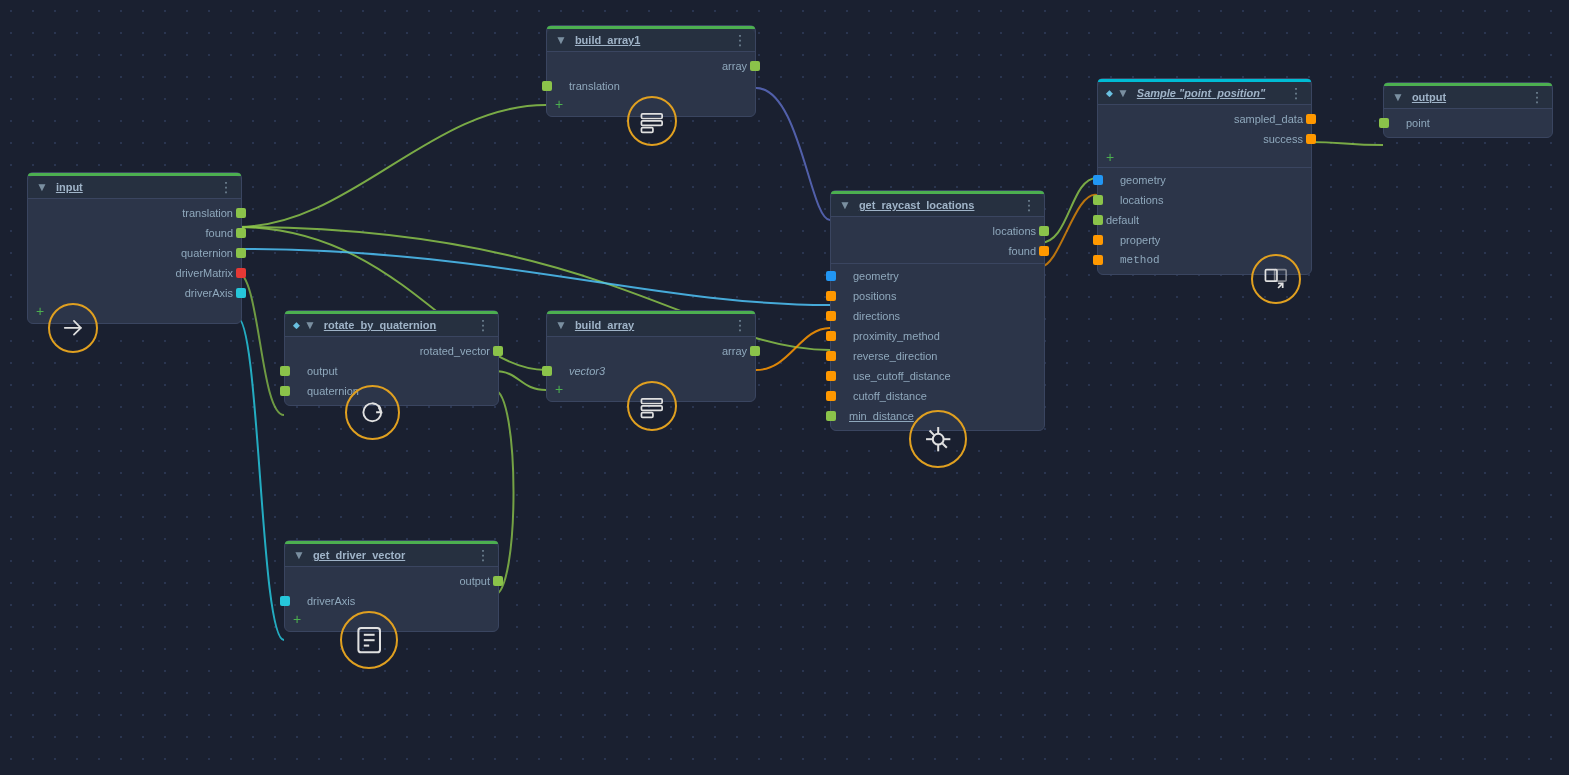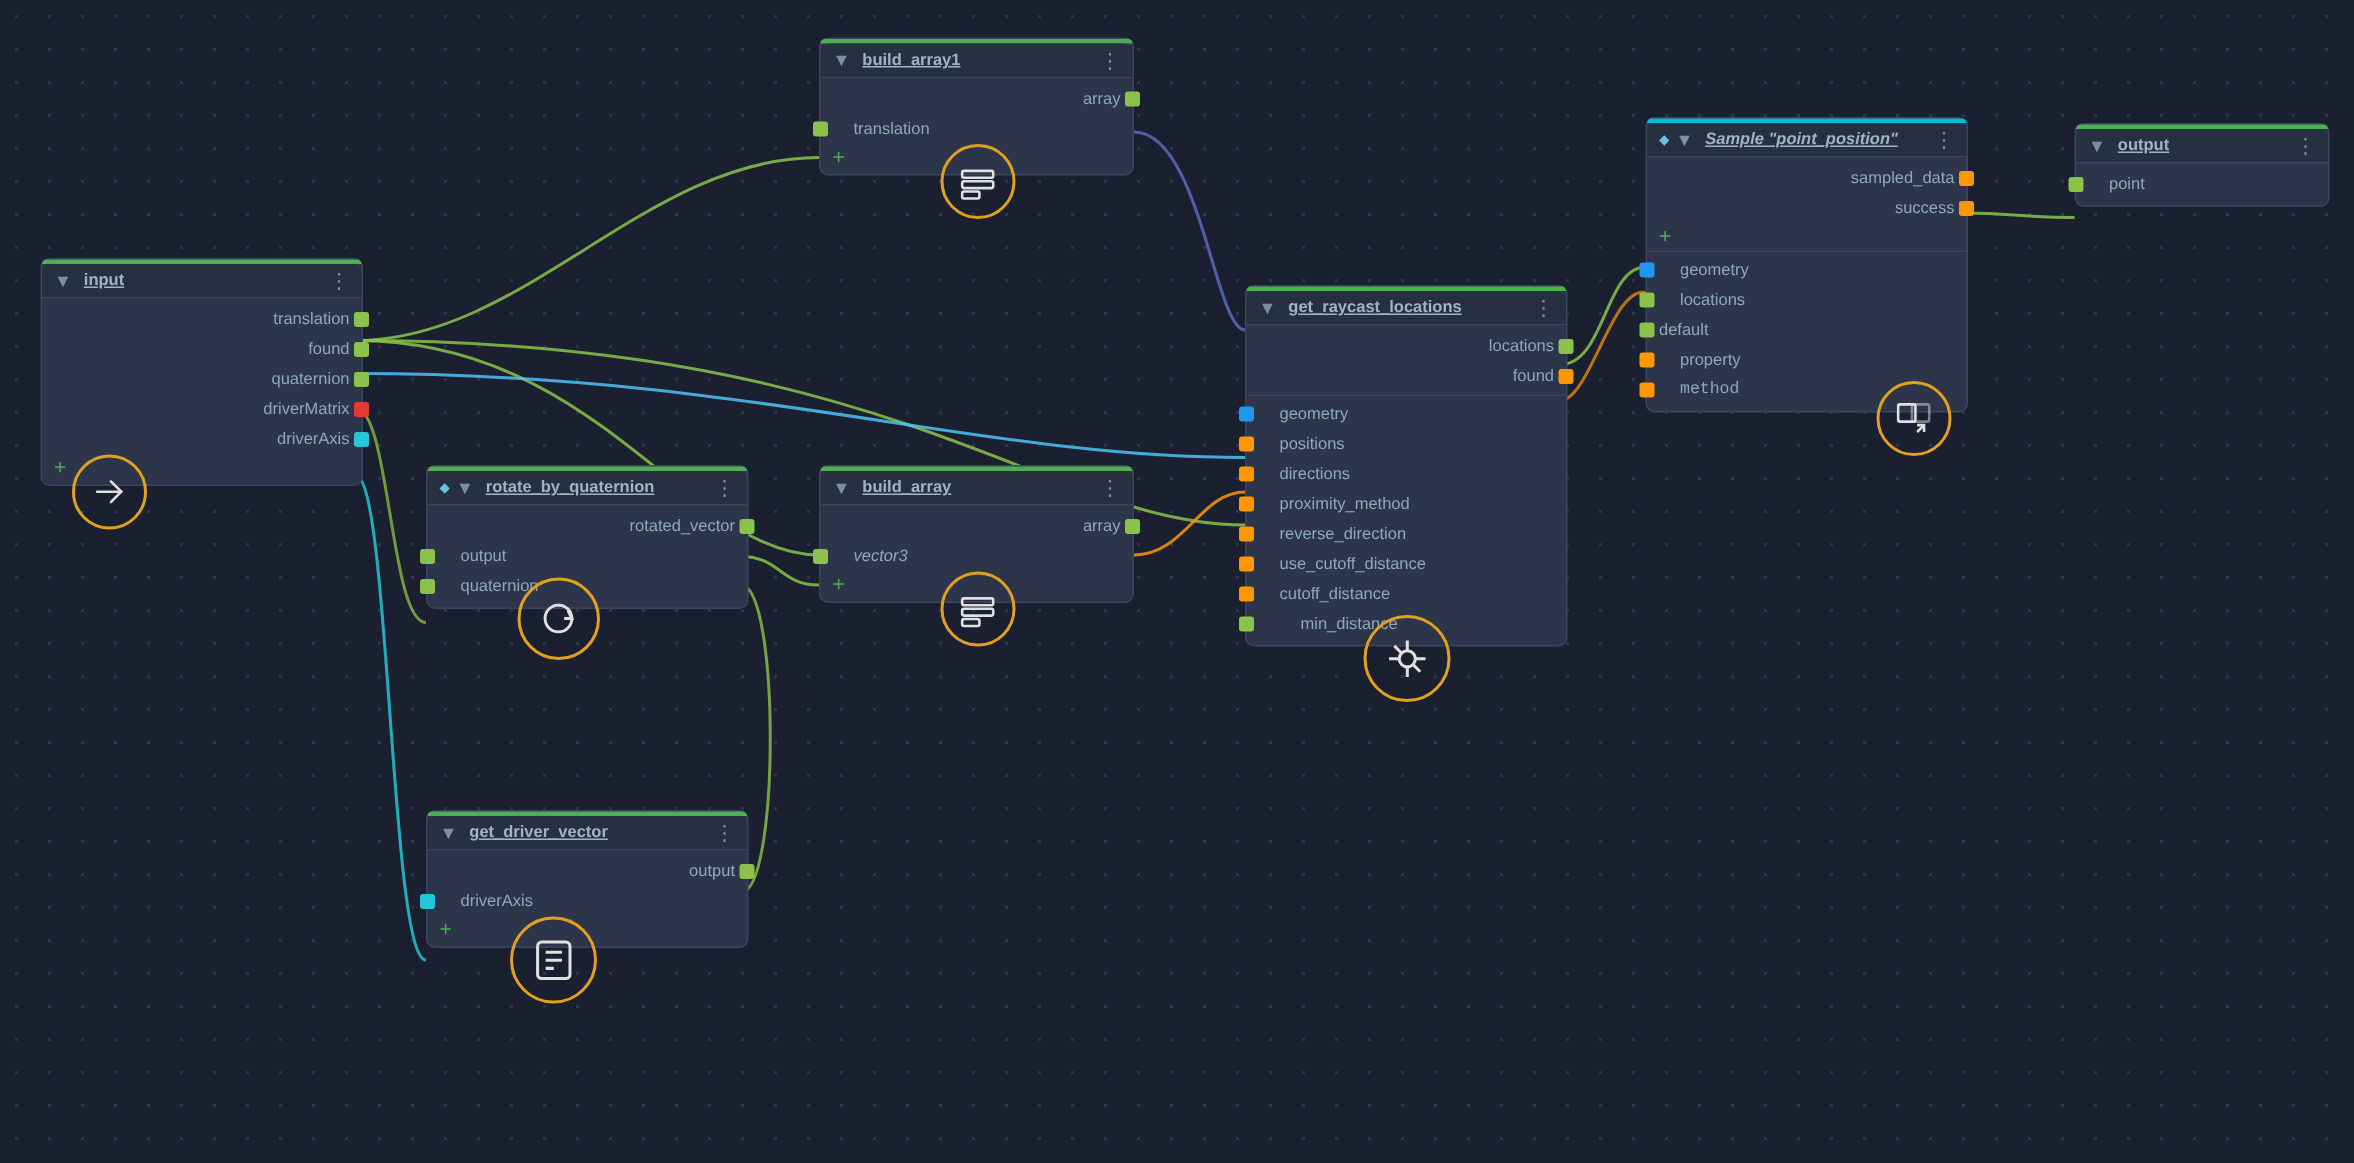--- a/index.html
+++ b/index.html
@@ -399,21 +399,21 @@
         <div class="port-row">
           <span class="port left orange"></span>
           <span class="port-label" style="margin-left:14px;">use_cutoff_distance</span>
         </div>
         <div class="port-row">
           <span class="port left orange"></span>
           <span class="port-label" style="margin-left:14px;">cutoff_distance</span>
         </div>
         <div class="port-row">
           <span class="port left yellow-green"></span>
-          <span class="port-label" style="margin-left:28px;">min_distance</span>
+          <span class="port-label" style="margin-left:10px;text-decoration:underline;">min_distance</span>
         </div>
       </div>
 
       <div class="node-icon" style="width:58px;height:58px;bottom:-38px;left:78px;">
         <svg viewBox="0 0 24 24">
           <circle cx="12" cy="12" r="4"></circle>
           <line x1="12" y1="3" x2="12" y2="8"></line>
           <line x1="12" y1="16" x2="12" y2="21"></line>
           <line x1="3" y1="12" x2="8" y2="12"></line>
           <line x1="16" y1="12" x2="21" y2="12"></line>

